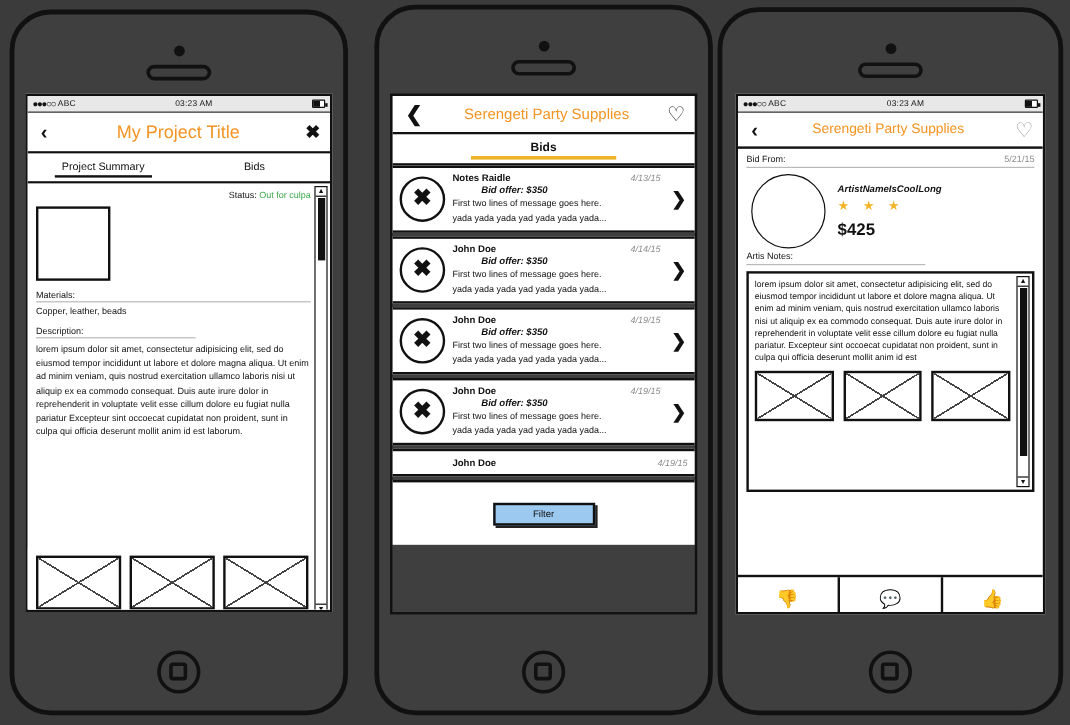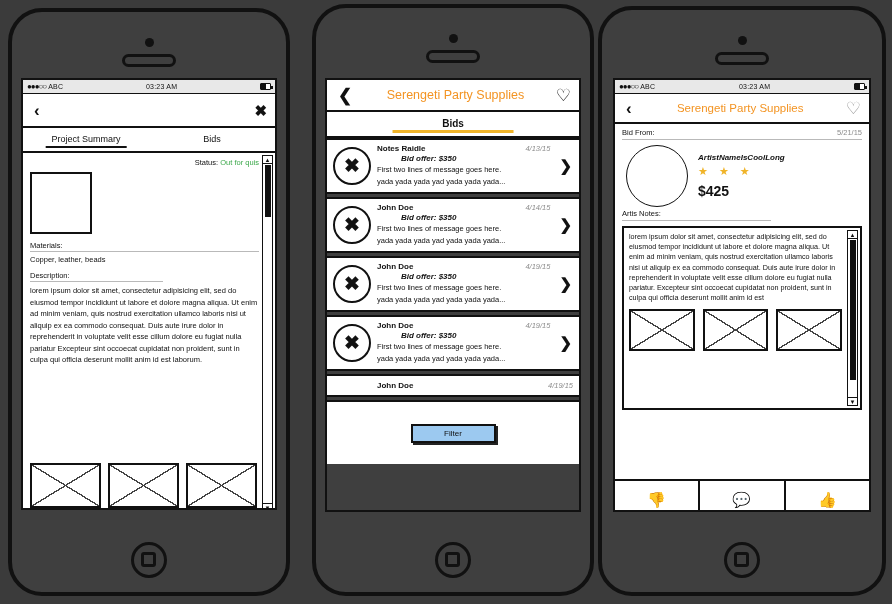--- a/index.html
+++ b/index.html
@@ -174,21 +174,21 @@
   .bid-main { flex: 1; min-width: 0; }
   .bid-head { display: flex; justify-content: space-between; align-items: baseline; }
   .bid-name { font-size: 8px; font-weight: bold; color: #111; }
   .bid-date { font-size: 7.5px; font-style: italic; color: #8c8c8c; }
   .bid-offer { font-size: 8px; font-style: italic; font-weight:bold; color: #111; margin-top:1px;padding-left:24px; }
   .bid-msg { font-size: 7.5px; color: #111; line-height: 10px; margin-top: 2px; }
   .bid-chev { font-size: 15px; font-weight: bold; color: #111; padding: 0 3px; }
   .bid-row.compact { padding: 5px 6px; }
   .footer-bar {
     background: #fff; border-top: 2px solid #111;
-    height: 64px; display:flex; align-items:center; justify-content:center;
+    height: 54px; display:flex; align-items:center; justify-content:center;
   }
   .filter-btn {
     width: 85px; height: 19px; background: #9CC9F0;
     border: 2px solid #111; box-shadow: 2px 2px 0 #222;
     font-size: 8px; color:#111; display:flex; align-items:center; justify-content:center;
   }
 
   
   #p3 { left: 598px; top: 6px; width: 288px; height: 590px; }
   #p3 .screen { top: 68px; width: 258px; height: 434px; }
@@ -241,39 +241,40 @@
         <span class="sb-left">
           <span class="dots">●●●○○</span>
           <span>ABC</span>
         </span>
         <span class="sb-time">03:23 AM</span>
         <span class="battery"></span>
       </div>
 
       <div class="navbar">
         <span class="chev-left">‹</span>
+        <span class="nav-title">My Project Title</span>
         <span class="xmark">✖</span>
       </div>
 
       <div class="tabs">
         <div class="tab active-dark">
           <span>Project Summary</span>
           <span class="ul"></span>
         </div>
         <div class="tab">
           <span>Bids</span>
         </div>
       </div>
 
       <div class="p1-body">
         <div class="p1-scroll">
 
           <div class="p1-status">
             <span>Status:</span>
-            <span class="val">Out for quis</span>
+            <span class="val">Out for culpa</span>
           </div>
 
           <div class="p1-top">
             <div class="p1-thumb"></div>
           </div>
 
 
           <div class="p1-field">
             <div class="p1-flabel">Materials:</div>
             <div class="p1-fline"></div>

